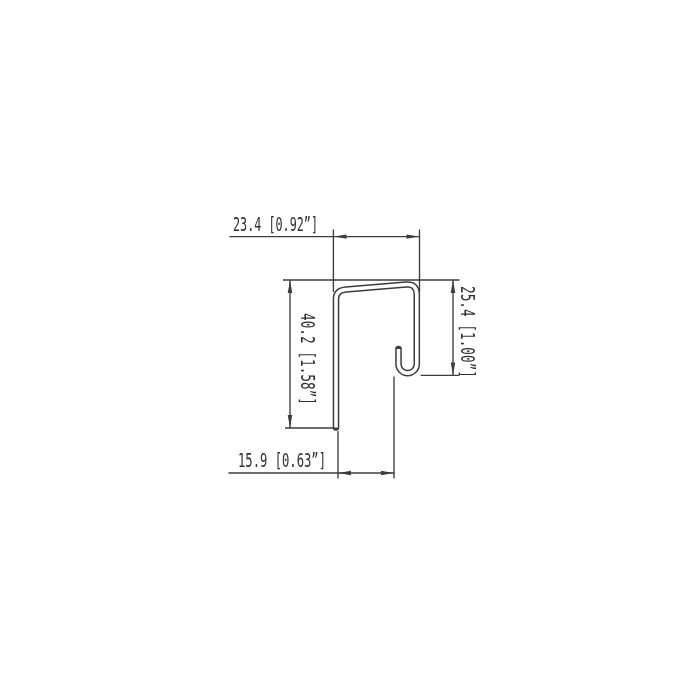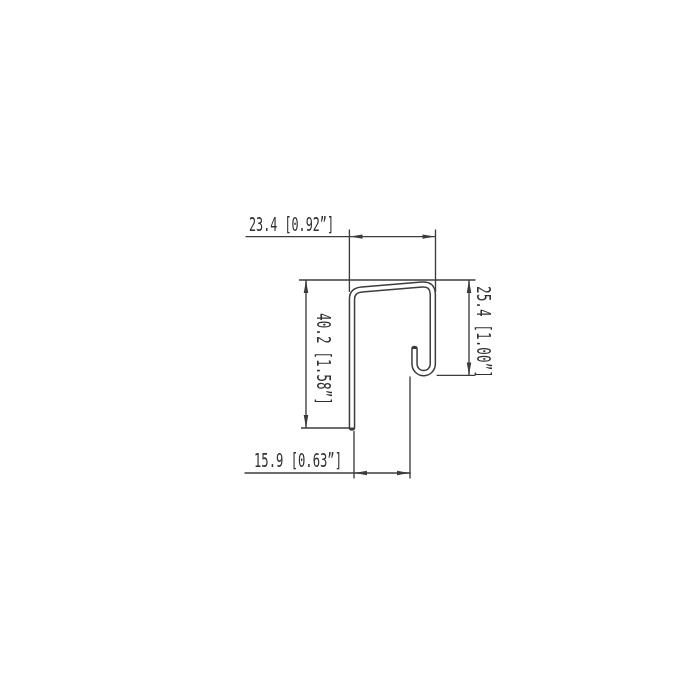--- a/index.html
+++ b/index.html
@@ -7,21 +7,21 @@
     --text-color:#2f2f2f;
     --bg-color:#ffffff;
   }
   html,body{
     margin:0;padding:0;
     width:700px;height:700px;
     background:var(--bg-color);
     overflow:hidden;
     font-family:"DejaVu Sans Mono","Liberation Mono",monospace;
   }
-  .stage{width:620px;height:700px;position:relative;padding-left:16px;}
+  .stage{width:620px;height:700px;position:relative;}
   svg{display:block;}
   .dimline{
     stroke:var(--line-color);
     stroke-width:1.35;
     fill:none;
   }
   .arrowhead{
     fill:var(--line-color);
     stroke:none;
   }

